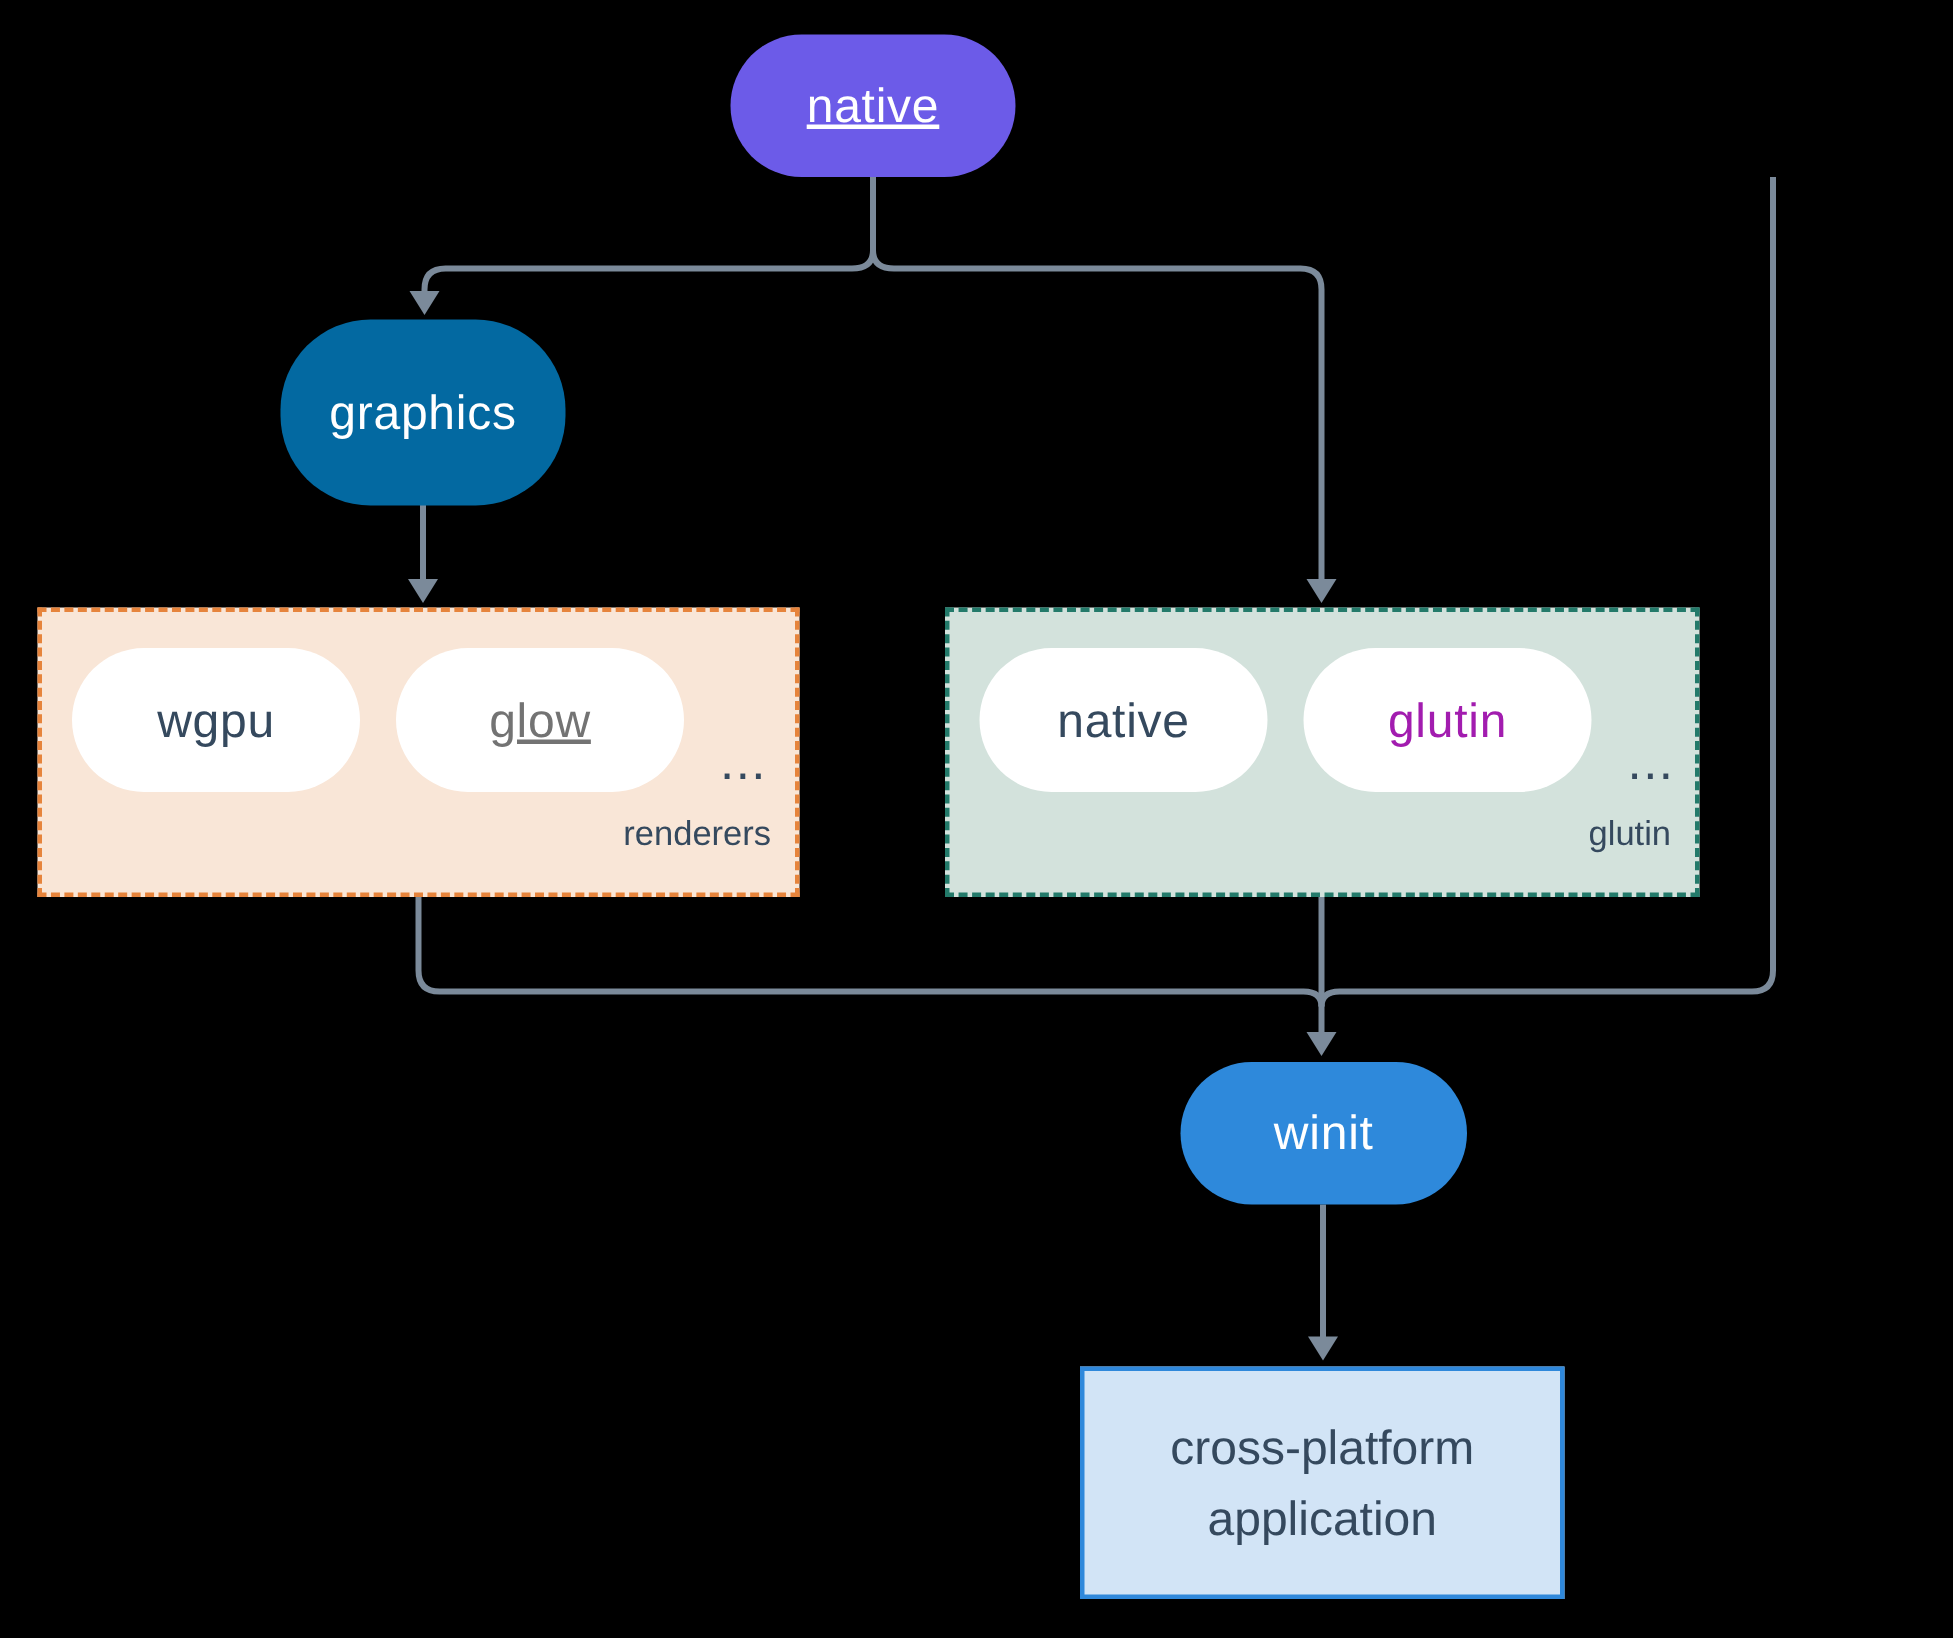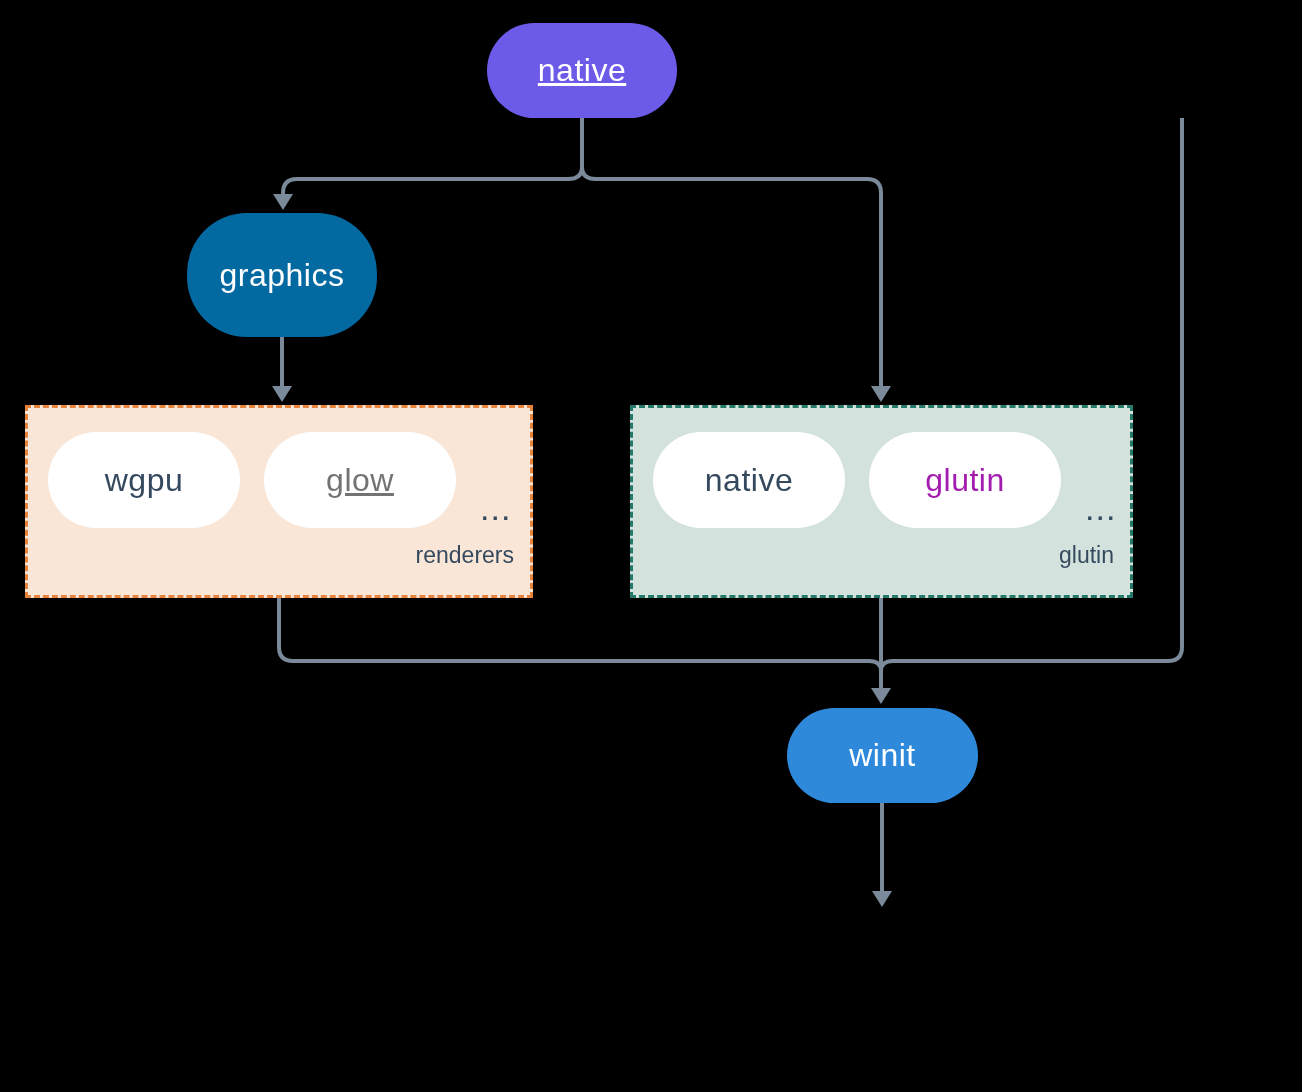--- a/index.html
+++ b/index.html
@@ -137,14 +137,18 @@
       <span>glutin</span>
     </div>
     <span class="ellipsis">...</span>
     <span class="group-label">glutin</span>
   </div>
 
   <div class="pill node" style="left: 787px; top: 708px; width: 191px; height: 95px; background-color: rgb(46, 137, 219); color: rgb(255, 255, 255);">
     <span>winit</span>
   </div>
 
+  <div class="app-box" style="left: 720px; top: 911px; width: 323px; height: 155px; border: 3px solid rgb(47, 136, 219); background-color: rgb(210, 228, 246); color: rgb(53, 73, 94);">
+    <span>cross-platform</span>
+    <span>application</span>
+  </div>
 
 </div>
 
 </body></html>

